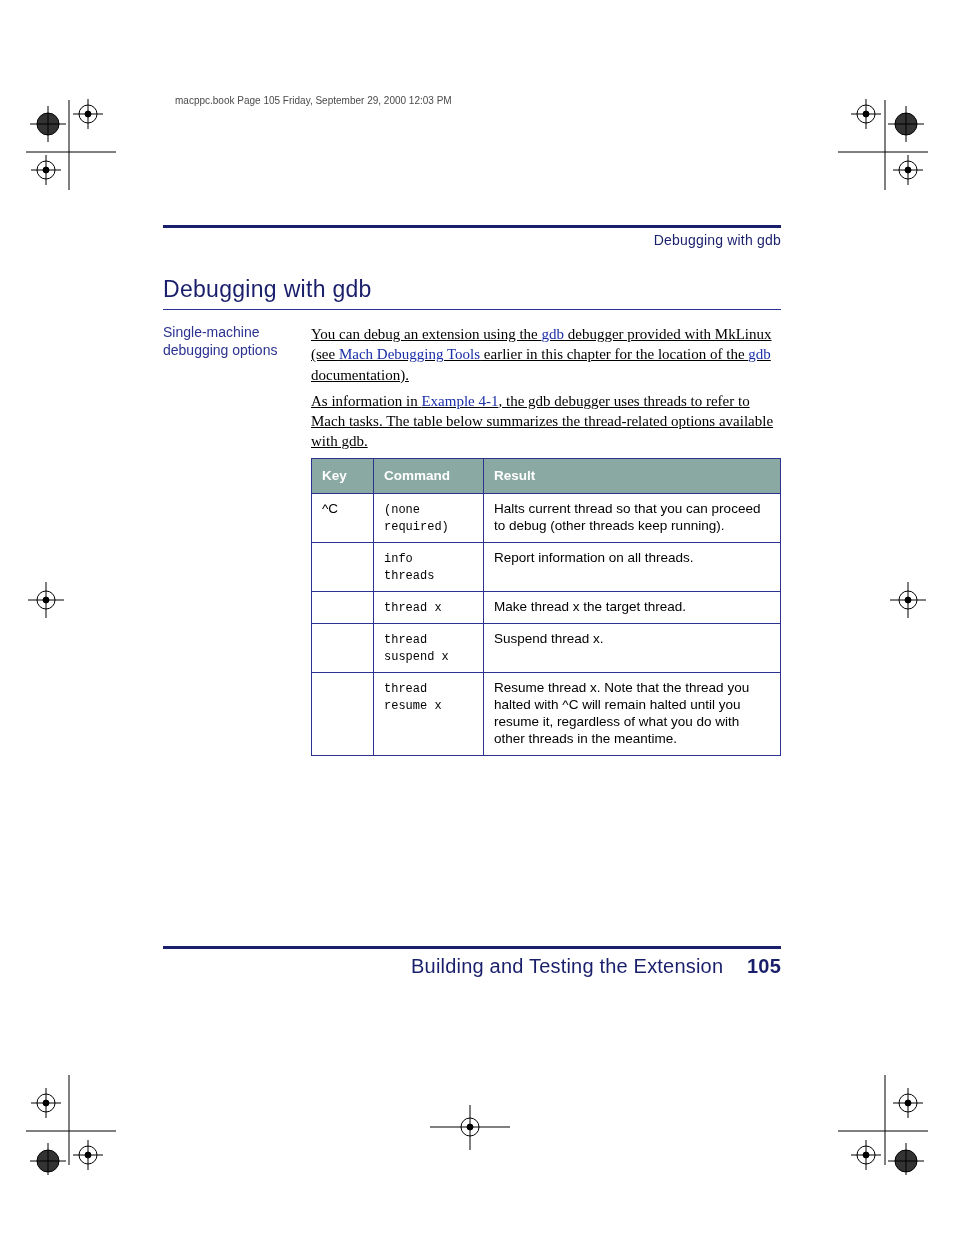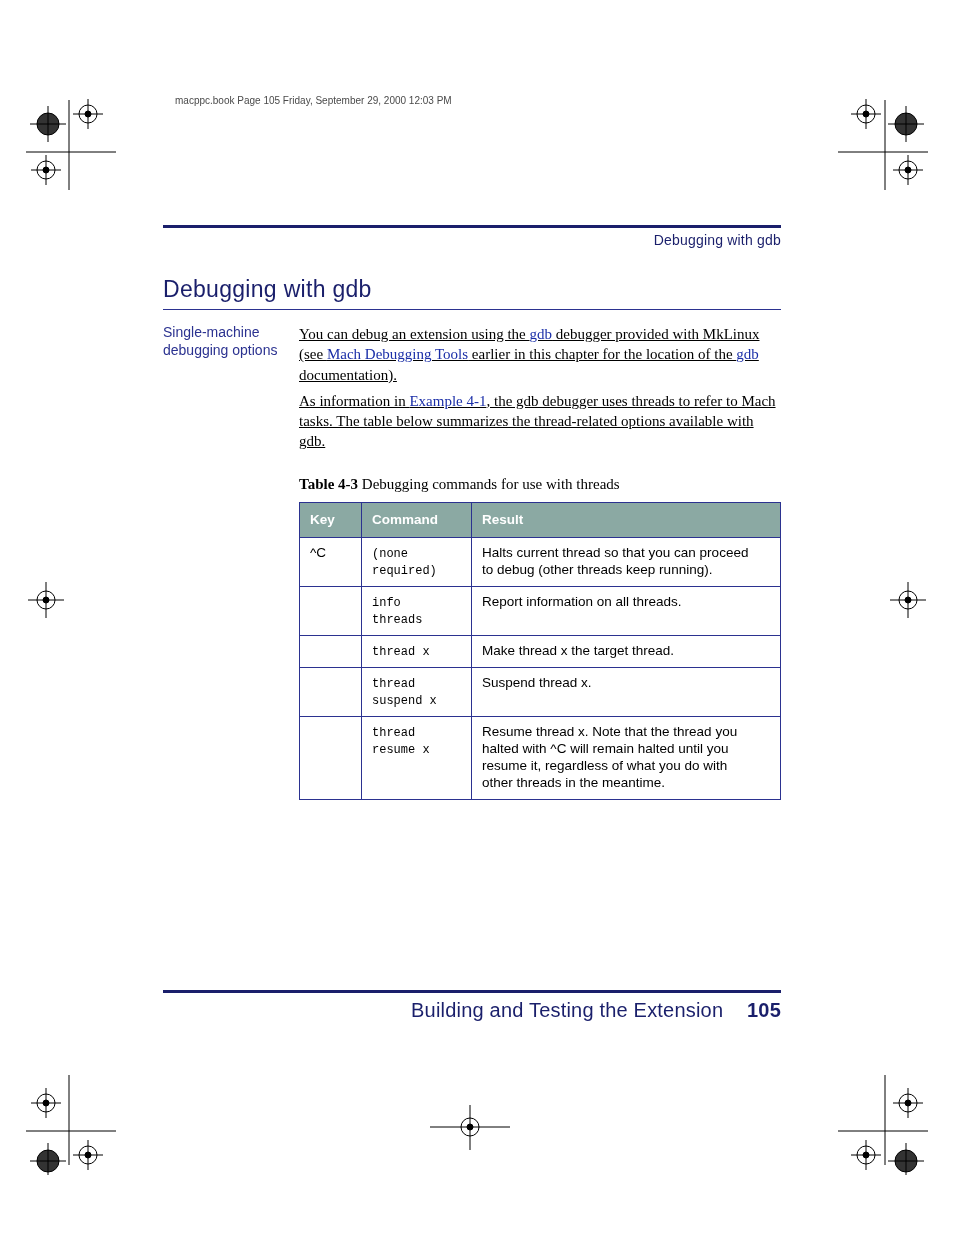--- a/index.html
+++ b/index.html
@@ -63,21 +63,21 @@
     padding-bottom:6px;
     margin:0 0 14px 0;
     font-weight:400;
     letter-spacing:.3px;
   }
 
   
   .twocol{
     display:grid;
     grid-template-columns:134px 1fr;
-    column-gap:2px;
+    column-gap:14px;
   }
   .margin-label{
     font-family:Arial,Helvetica,sans-serif;
     font-size:14px;
     color:var(--navy2);
     line-height:1.25;
   }
   .body{
     font-size:15px;
     color:#000;
@@ -297,23 +297,20 @@
     <div class="twocol">
       <div class="margin-label">Single-machine debugging options</div>
       <div class="body">
         <p>
           <span>You can debug an extension using the </span><a href="#" class="link">gdb</a><span> debugger provided with MkLinux (see </span><a href="#" class="link">Mach Debugging Tools</a><span> earlier in this chapter for the location of the </span><a href="#" class="link">gdb</a><span> documentation).</span>
         </p>
         <p>
           <span>As information in </span><a href="#" class="link">Example 4-1</a><span>, the gdb debugger uses threads to refer to Mach tasks. The table below summarizes the thread-related options available with gdb.</span>
         </p>
 
-        <div class="table-caption">
-          <span class="tcap-strong">Table 4-3</span><span>  Debugging commands for use with threads</span>
-        </div>
 
         <table class="dbg">
           <colgroup>
               <col style="width:62px">
               <col style="width:110px">
               <col>
             </colgroup>
           <thead>
             <tr>
               <th>Key</th>

